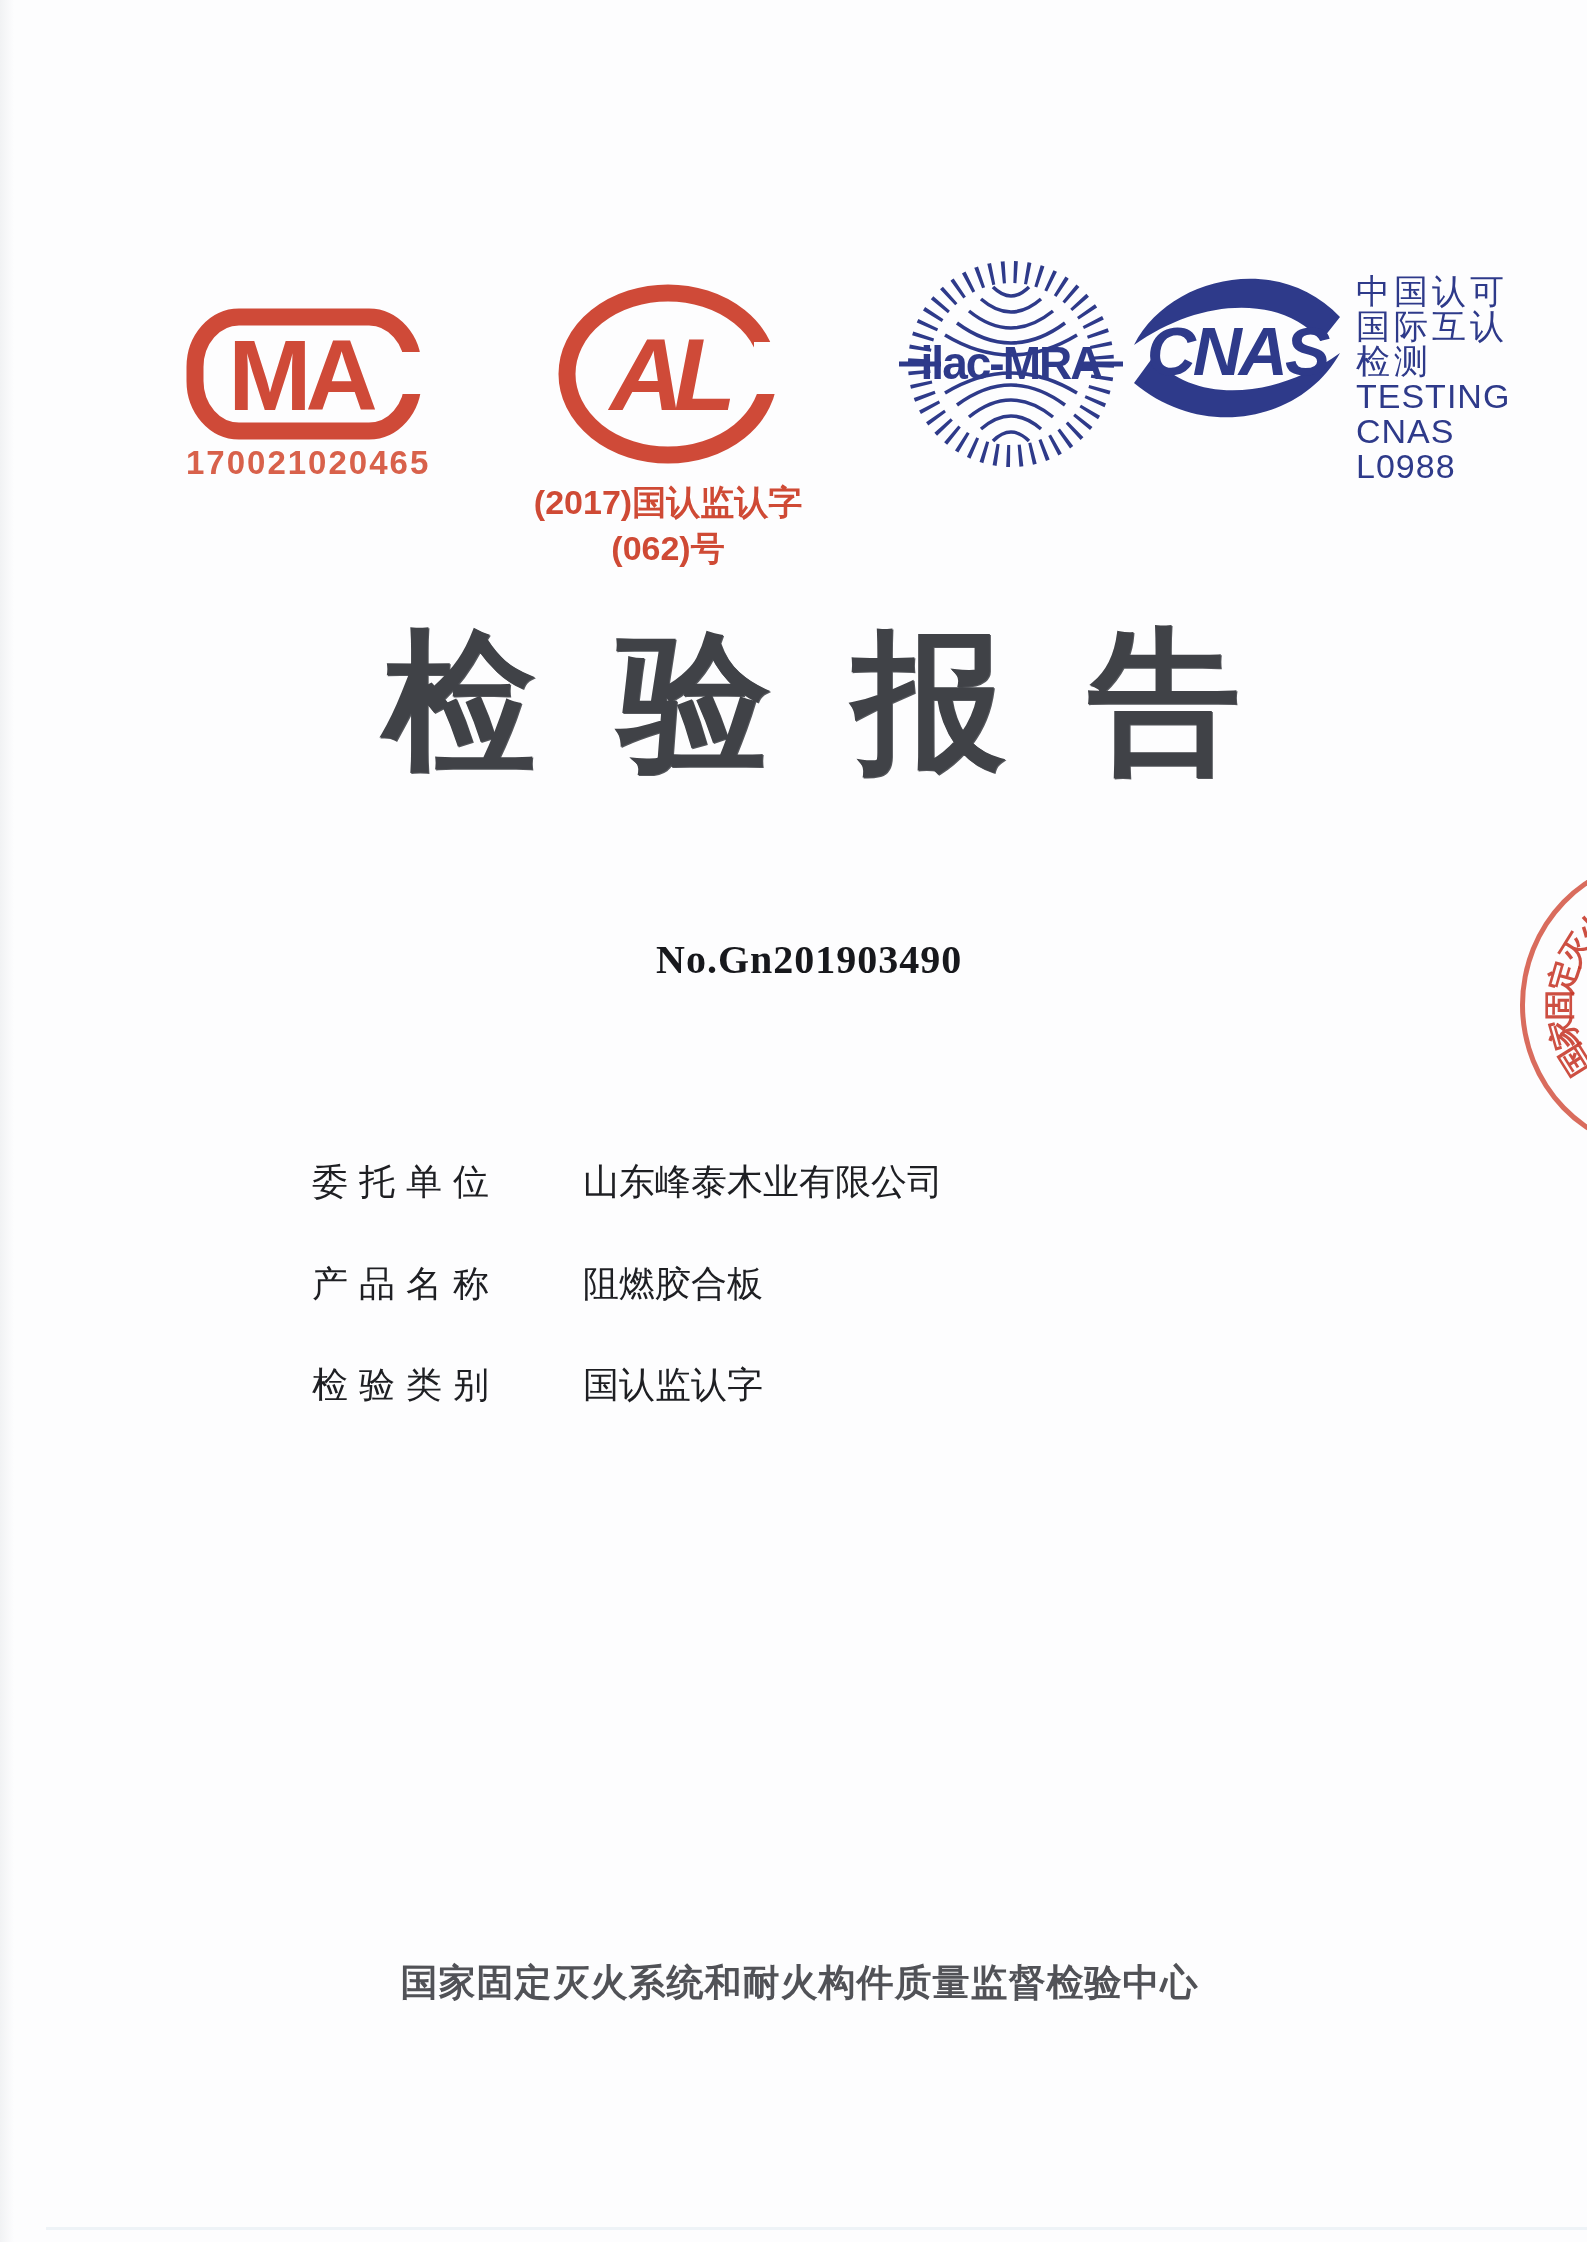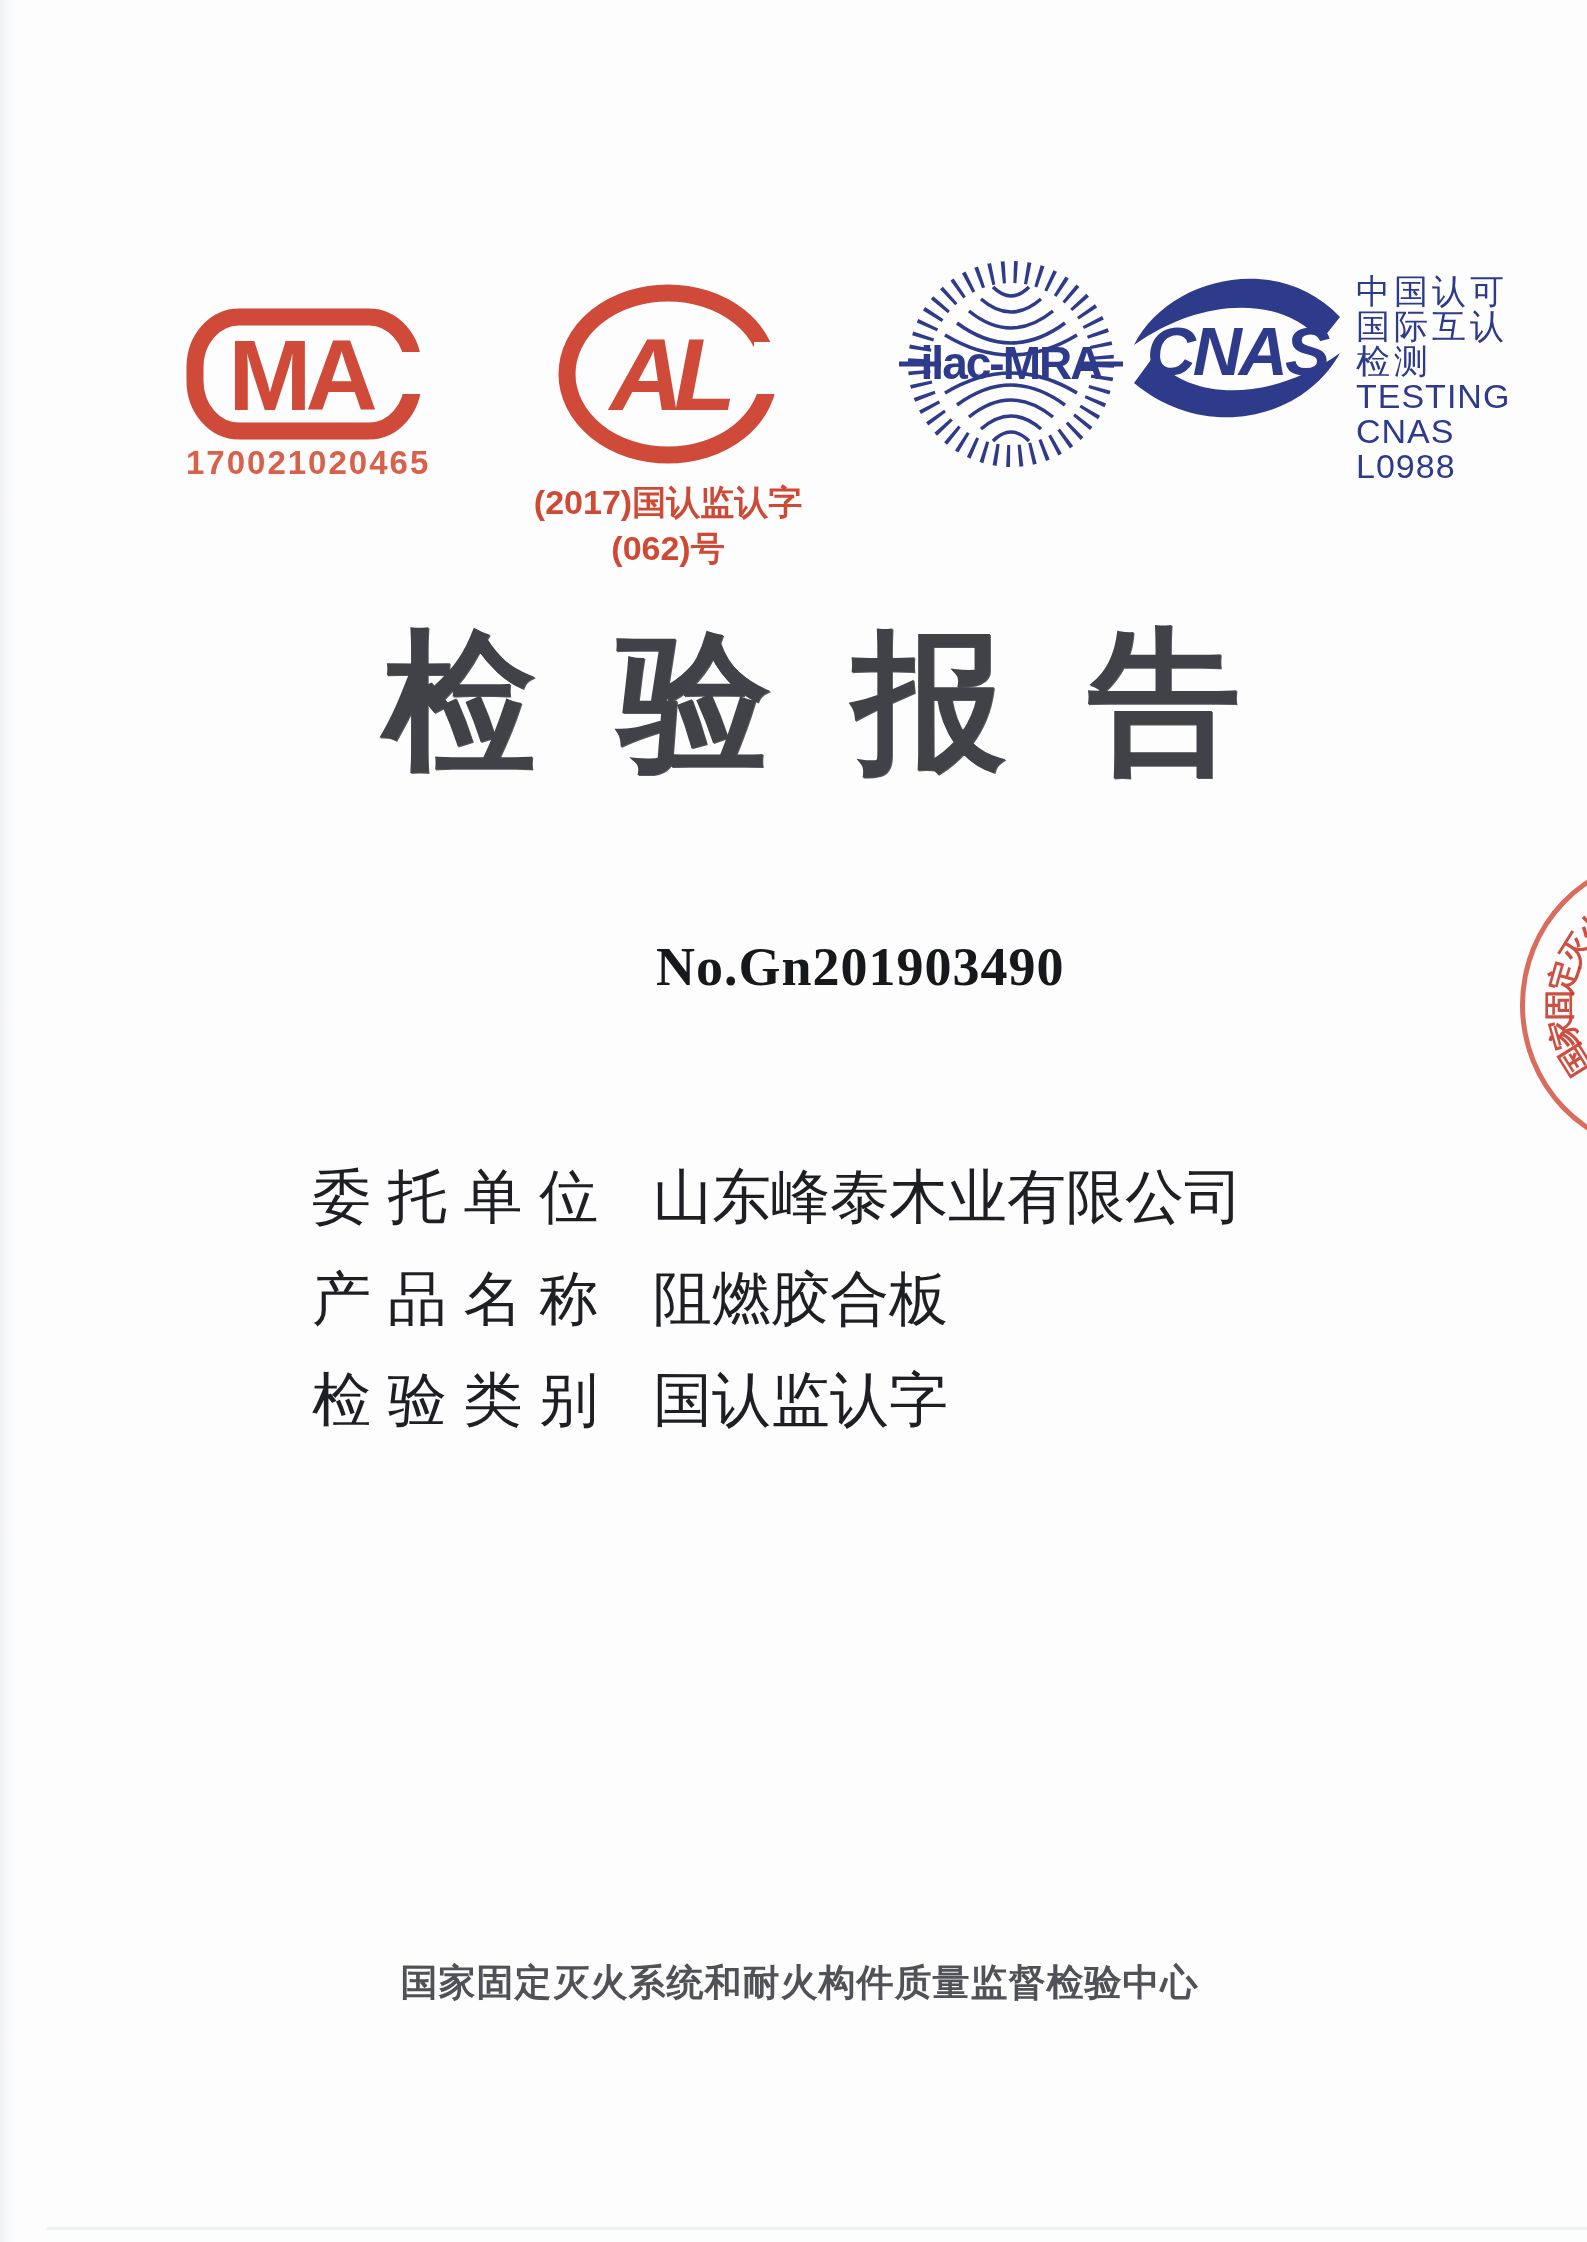--- a/index.html
+++ b/index.html
@@ -29,27 +29,27 @@
   
   .doc-title{
     position:absolute;left:383px;top:622px;
     font-size:152px;line-height:158px;font-weight:bold;
     letter-spacing:83px;color:#404247;white-space:nowrap;
     text-shadow:1px 1px 0 #55575c;
   }
   .report-no{
     position:absolute;left:656px;top:936px;
     font-family:"Liberation Serif","DejaVu Serif",serif;
-    font-size:54px;font-weight:bold;color:#17181c;letter-spacing:1px;
+    font-size:40px;font-weight:bold;color:#17181c;letter-spacing:1px;
   }
 
   
   .field-row{position:absolute;left:312px;white-space:nowrap;
     font-family:"Liberation Serif","DejaVu Serif",serif;
-    font-size:59px;color:#1e1f23;}
+    font-size:36px;color:#1e1f23;}
   .field-row .flabel{display:inline-block;min-width:222px;word-spacing:2px;}
   .field-row .fvalue{margin-left:40px;}
   .row-0{top:1158px;}
   .row-1{top:1260px;}
   .row-2{top:1361px;}
 
   
   .org-name{
     position:absolute;left:0;top:1958px;width:100%;
     text-align:center;font-size:37px;font-weight:bold;color:#515257;

